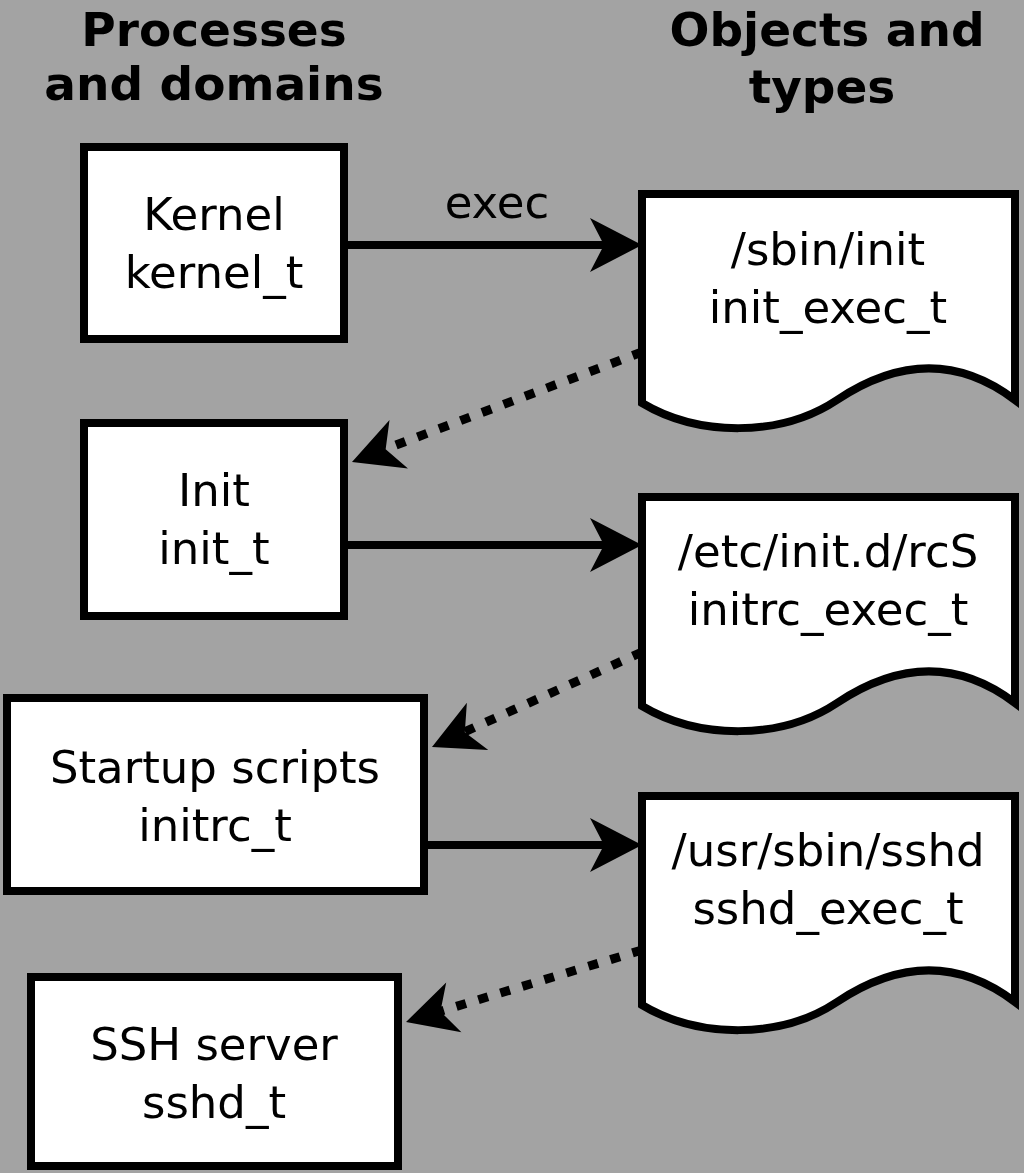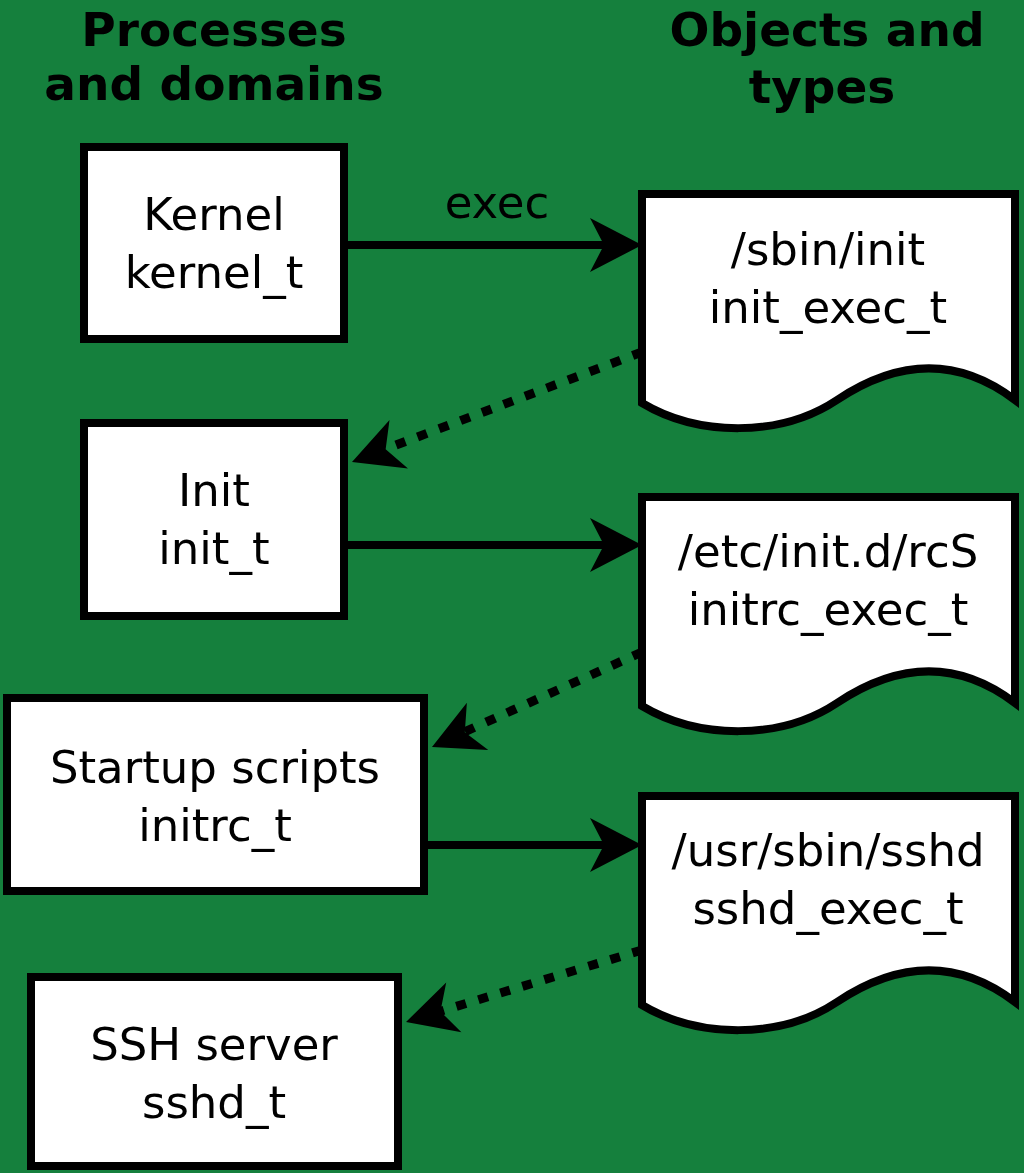--- a/index.html
+++ b/index.html
@@ -4,21 +4,21 @@
 <style>
   html, body {
     margin: 0;
     padding: 0;
     background: #ffffff;
   }
   .canvas {
     position: relative;
     width: 1024px;
     height: 1173px;
-    background: #15803d;
+    background: #a3a3a3;
     overflow: hidden;
   }
   svg {
     display: block;
   }
   text {
     font-family: "DejaVu Sans", "Liberation Sans", sans-serif;
     fill: #000000;
   }
   .hdr {

